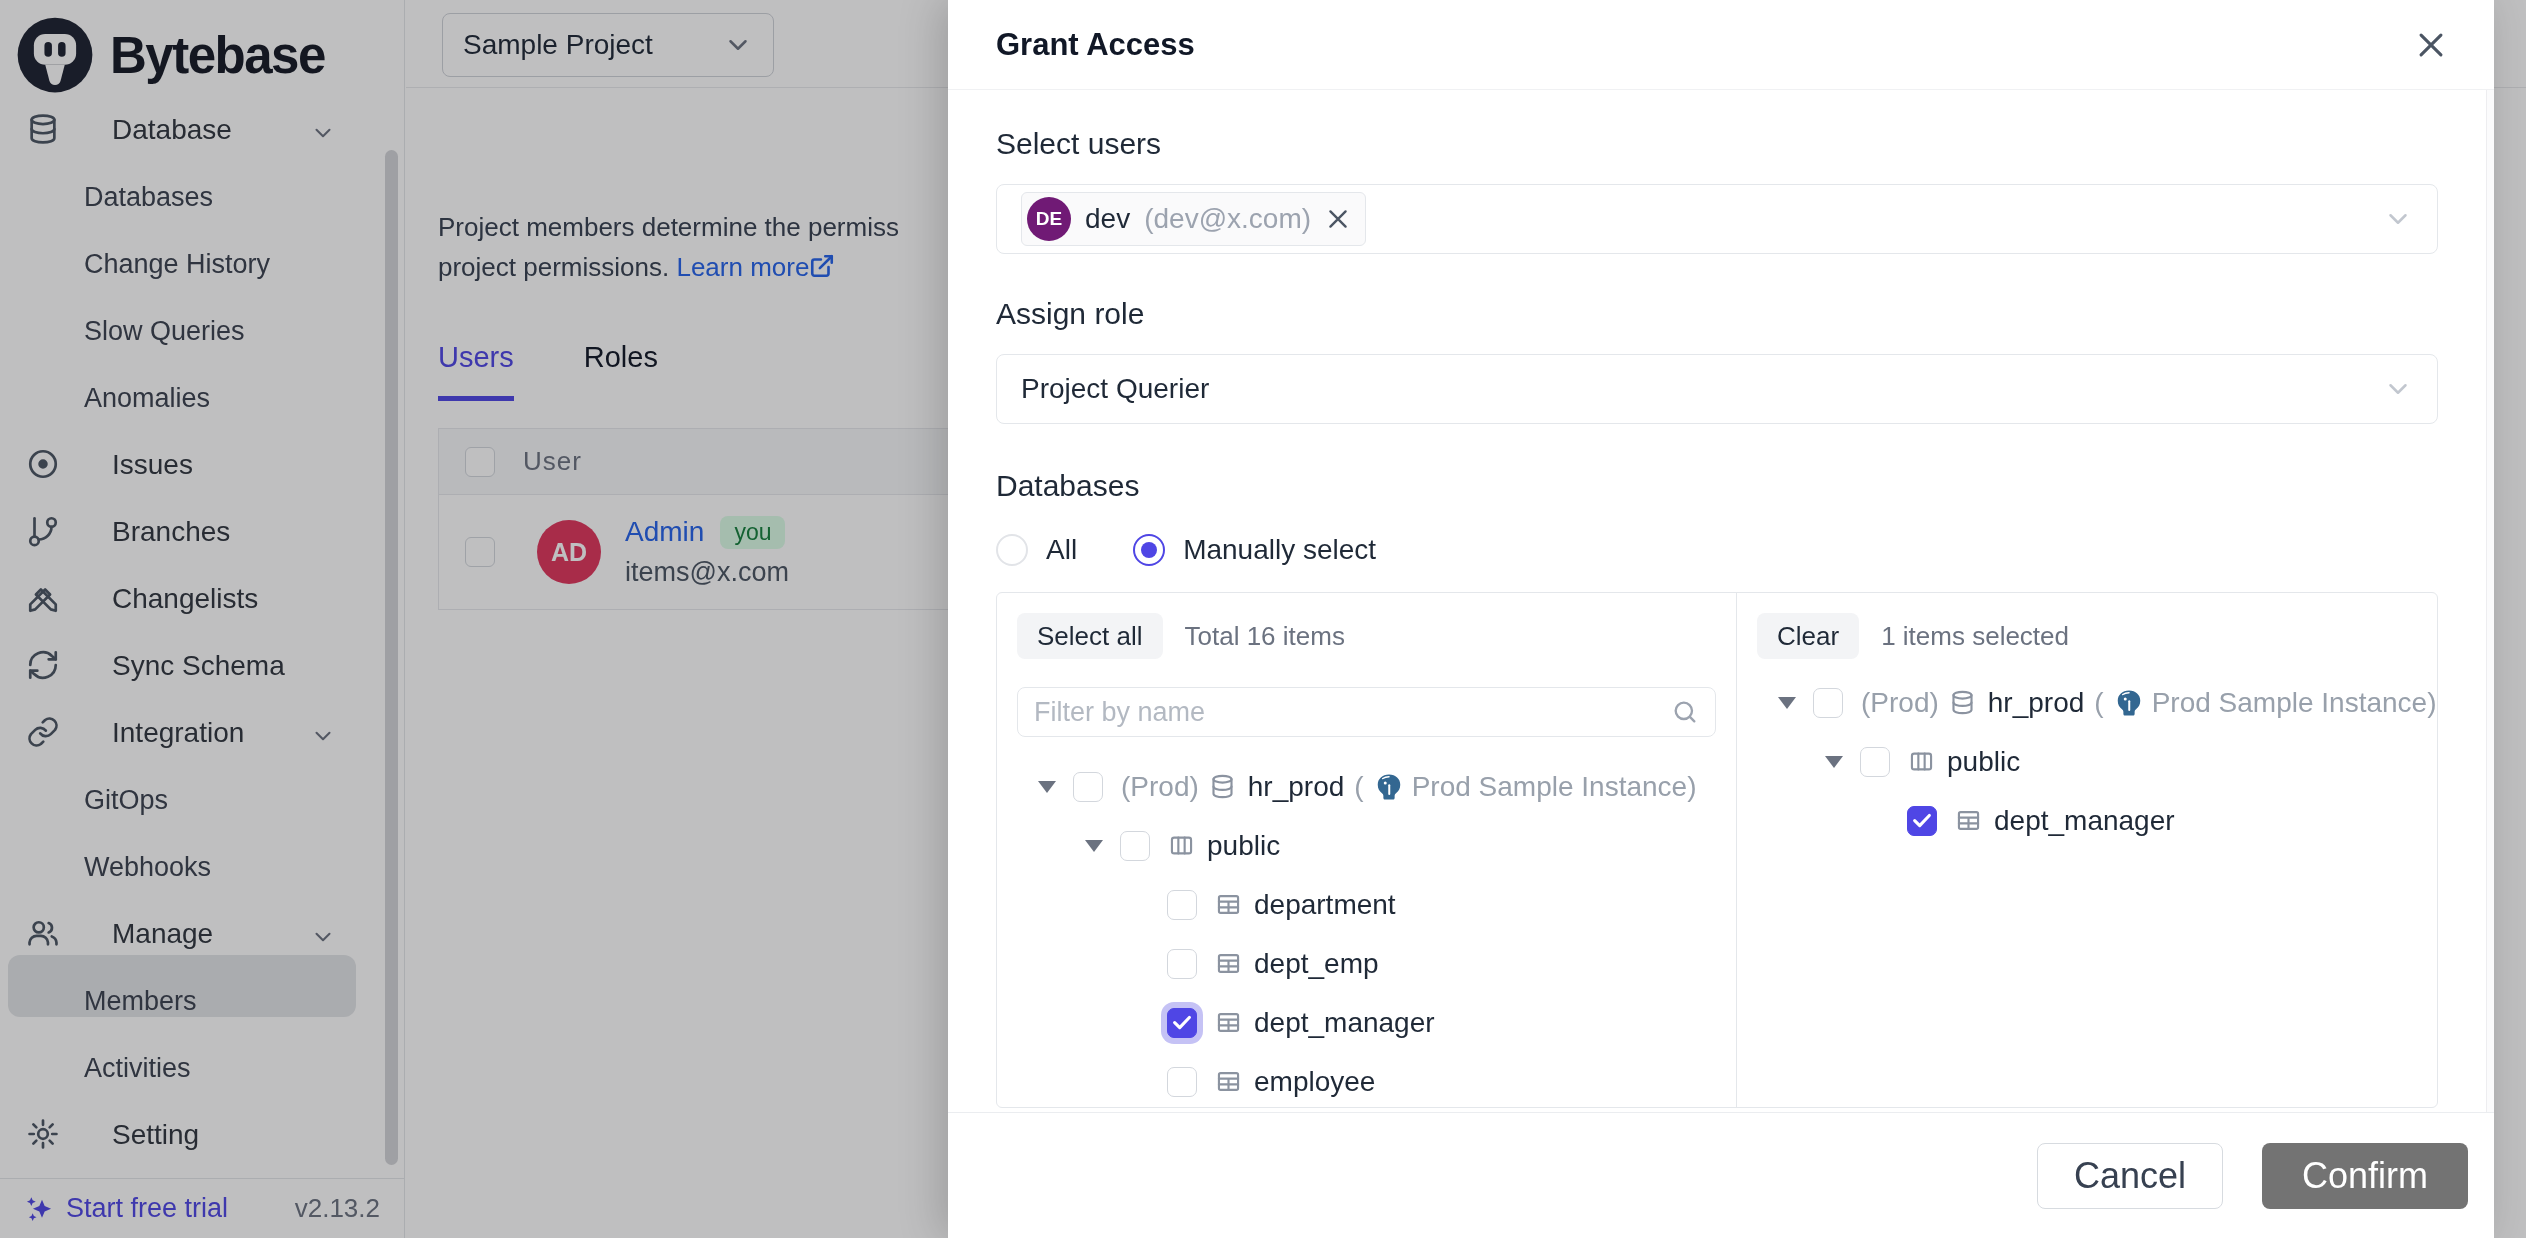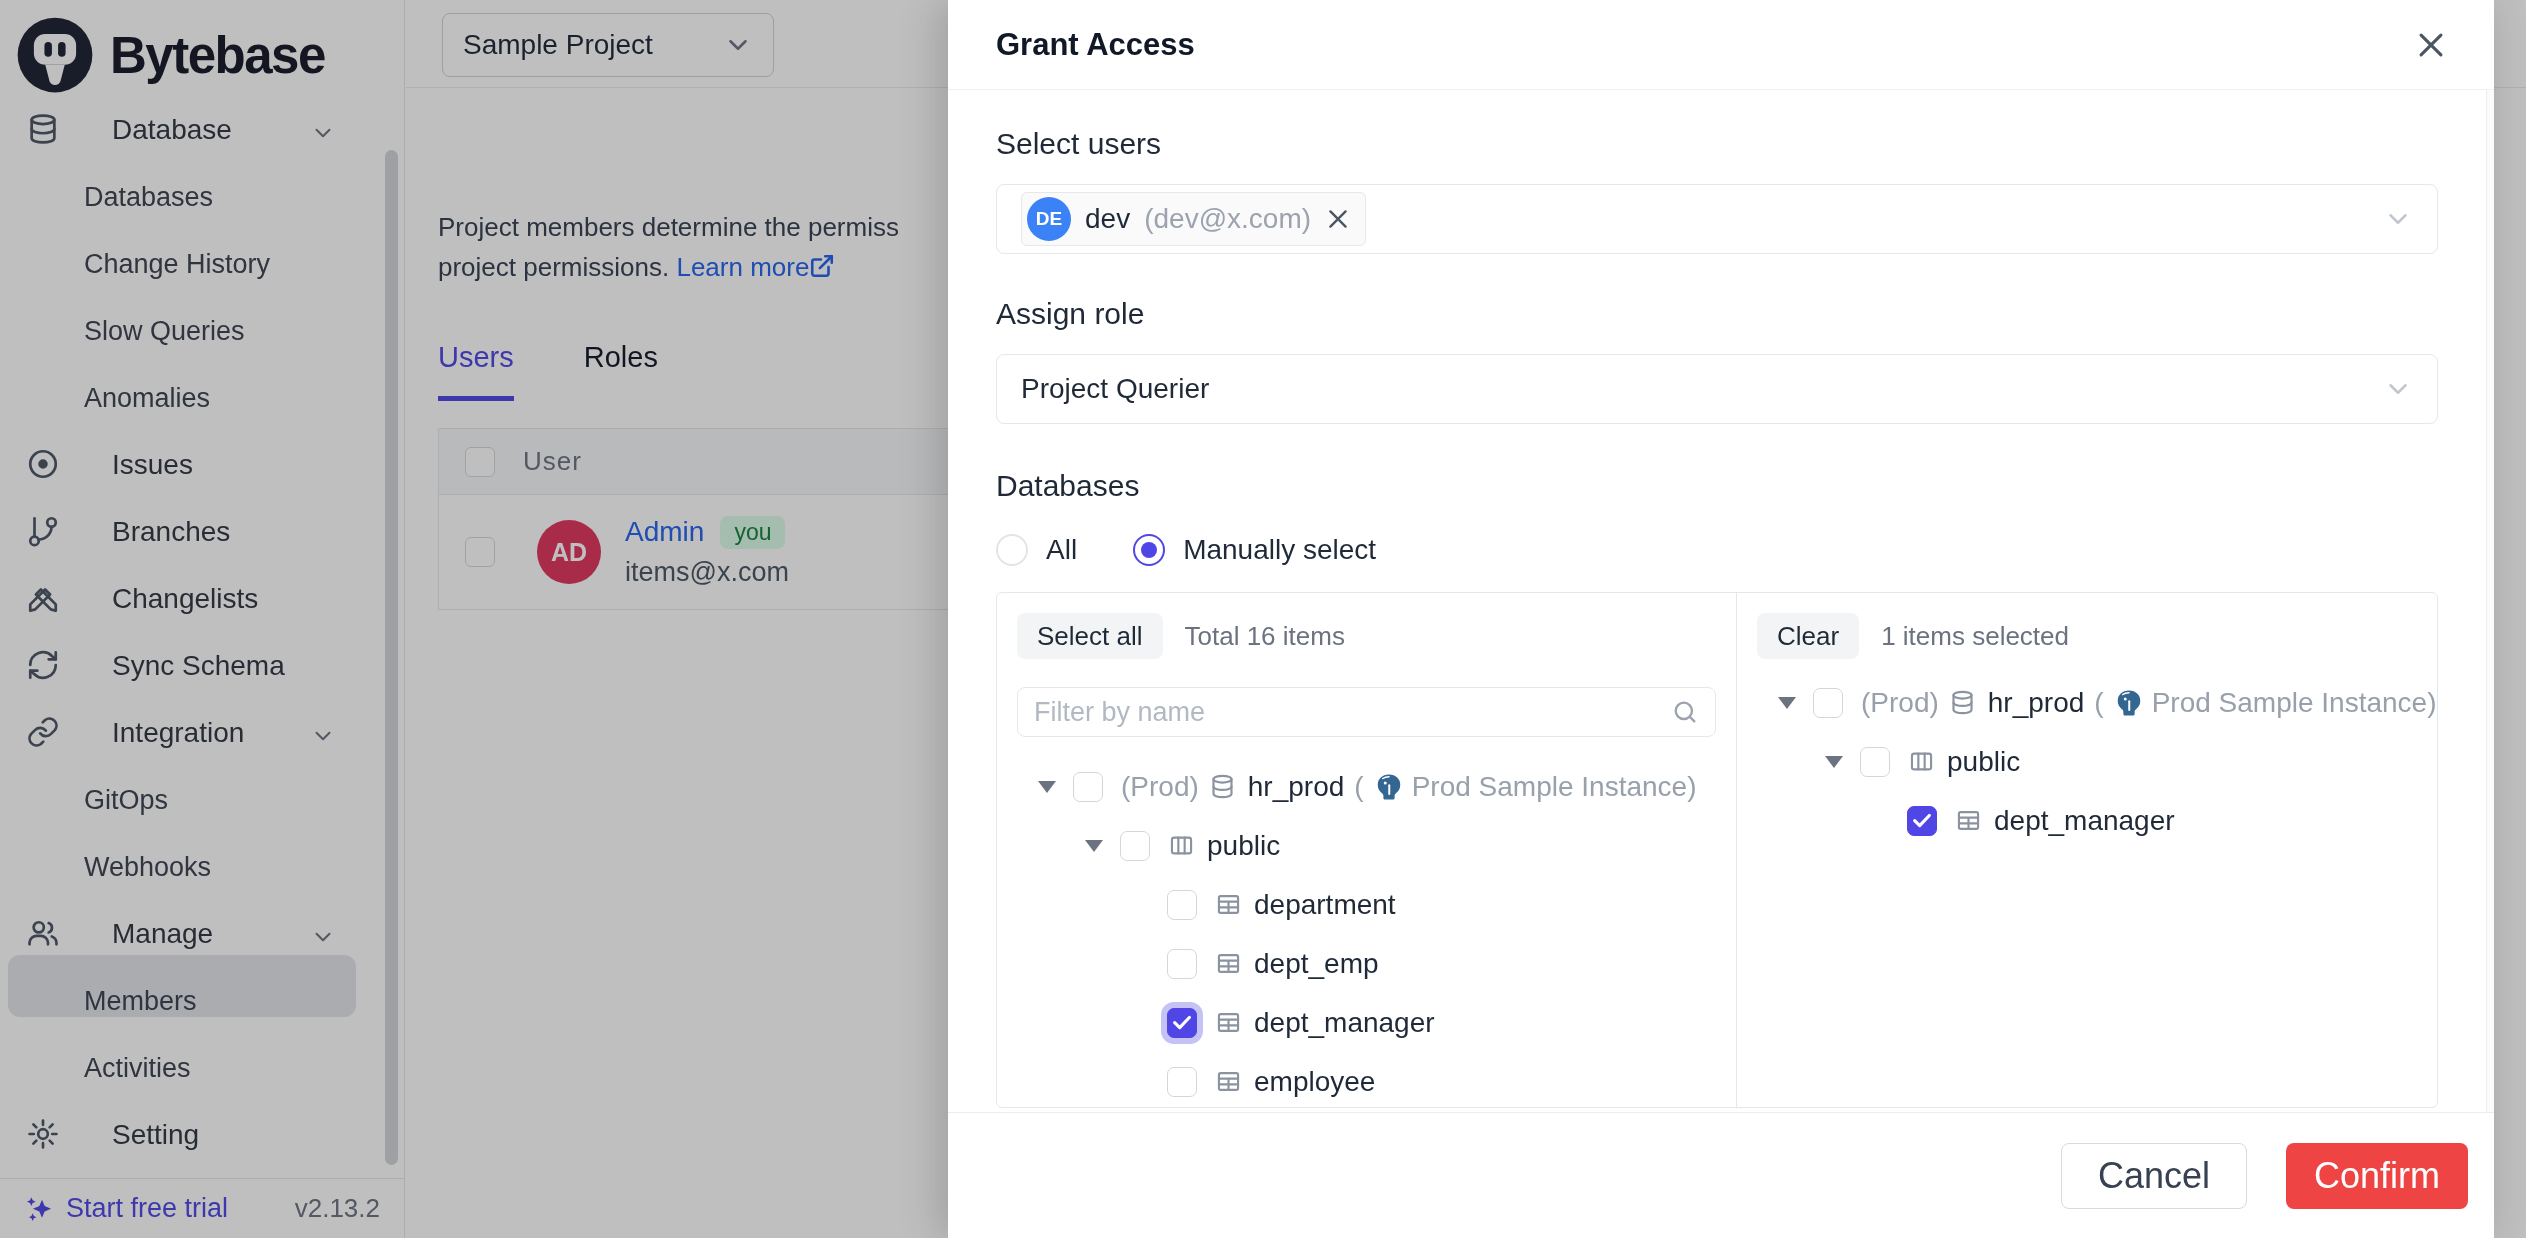--- a/index.html
+++ b/index.html
@@ -61,21 +61,21 @@
   .modal { position:absolute; left:948px; top:0; width:1546px; height:1238px; background:#fff; z-index:20; box-shadow:-8px 0 40px rgba(0,0,0,0.18); }
   .m-head { position:absolute; left:0; right:0; top:0; height:90px; border-bottom:1px solid #f0f1f3; display:flex; align-items:center; padding:0 46px 0 48px; }
   .m-title { font-size:31px; font-weight:600; color:#111827; }
   .m-close { margin-left:auto; width:34px; height:34px; color:#4b5563; cursor:pointer; }
   .m-rail { position:absolute; right:0; top:90px; bottom:126px; width:8px; background:#fbfbfc; border-left:1px solid #ededf0; }
   .m-body { position:absolute; left:48px; right:56px; top:90px; bottom:126px; overflow:hidden; }
   .sec-label { font-size:30px; font-weight:500; color:#1f2937; height:36px; line-height:36px; }
   .sel-box { border:1px solid #e4e7eb; border-radius:8px; height:70px; display:flex; align-items:center; padding:0 24px; background:#fff; cursor:pointer; }
   .sel-box .chev { margin-left:auto; width:30px; height:30px; color:#c2c7cf; }
   .chip { display:flex; align-items:center; gap:14px; background:#fafafb; border:1px solid #e4e7eb; border-radius:6px; height:54px; padding:0 14px 0 5px; }
-  .chip .avatar { width:44px; height:44px; background:#3b82f6; font-size:19px; font-weight:600; }
+  .chip .avatar { width:44px; height:44px; background:#701a75; font-size:19px; font-weight:600; }
   .chip-name { font-size:28px; color:#1f2937; }
   .chip-email { font-size:28px; color:#9ca3af; }
   .chip-x { width:26px; height:26px; color:#4b5563; cursor:pointer; }
   .sel-value { font-size:28px; color:#1f2937; }
 
   .mt36{margin-top:36px;} .mt22{margin-top:22px;} .mt42{margin-top:42px;} .mt44{margin-top:44px;} .mt26{margin-top:26px;}
   .radio-row { display:flex; align-items:center; height:40px; gap:24px; }
   .radio { display:flex; align-items:center; gap:18px; cursor:pointer; margin-right:32px; }
   .rdot { width:32px; height:32px; border-radius:50%; background:#fff; border:2px solid #e2e4e8; flex:0 0 auto; position:relative; }
   .radio.on .rdot { border:2.5px solid #4f46e5; }
@@ -104,21 +104,21 @@
   .cb.ring { box-shadow:0 0 0 6px #c5c2f5; }
   .trow .ic { flex:0 0 auto; margin-right:12px; color:#8b93a0; }
   .ic.t27 { width:27px; height:27px; }
   .ic.t30 { width:30px; height:30px; margin-right:8px; }
   .tname { font-size:28px; color:#1f2937; margin-right:10px; white-space:nowrap; }
   .tmuted { font-size:28px; color:#98a0ab; margin-right:10px; white-space:nowrap; }
 
   .m-foot { position:absolute; left:0; right:0; bottom:0; height:126px; border-top:1px solid #ebedf0; background:#fff; display:flex; align-items:center; justify-content:flex-end; gap:18px; padding-right:26px; }
   .btn { height:66px; border-radius:8px; font-family:inherit; font-size:36px; cursor:pointer;margin-left:21px; }
   .btn-cancel { background:#fff; border:1px solid #d7dbe0; color:#374151; padding:0 36px; }
-  .btn-confirm { background:#ef4444; border:none; color:#fff; font-weight:500; padding:0 28px; }
+  .btn-confirm { background:#737373; border:none; color:#fff; font-weight:500; padding:0 40px; }
 
   .ic svg, .chev svg, .m-close svg, .ext svg, .chip-x svg, .logo-mark svg { width:100%; height:100%; display:block; }
 </style>
 </head>
 <body>
 
 <div class="app">
 
   <aside class="sidebar">
     <div class="logo-row">

